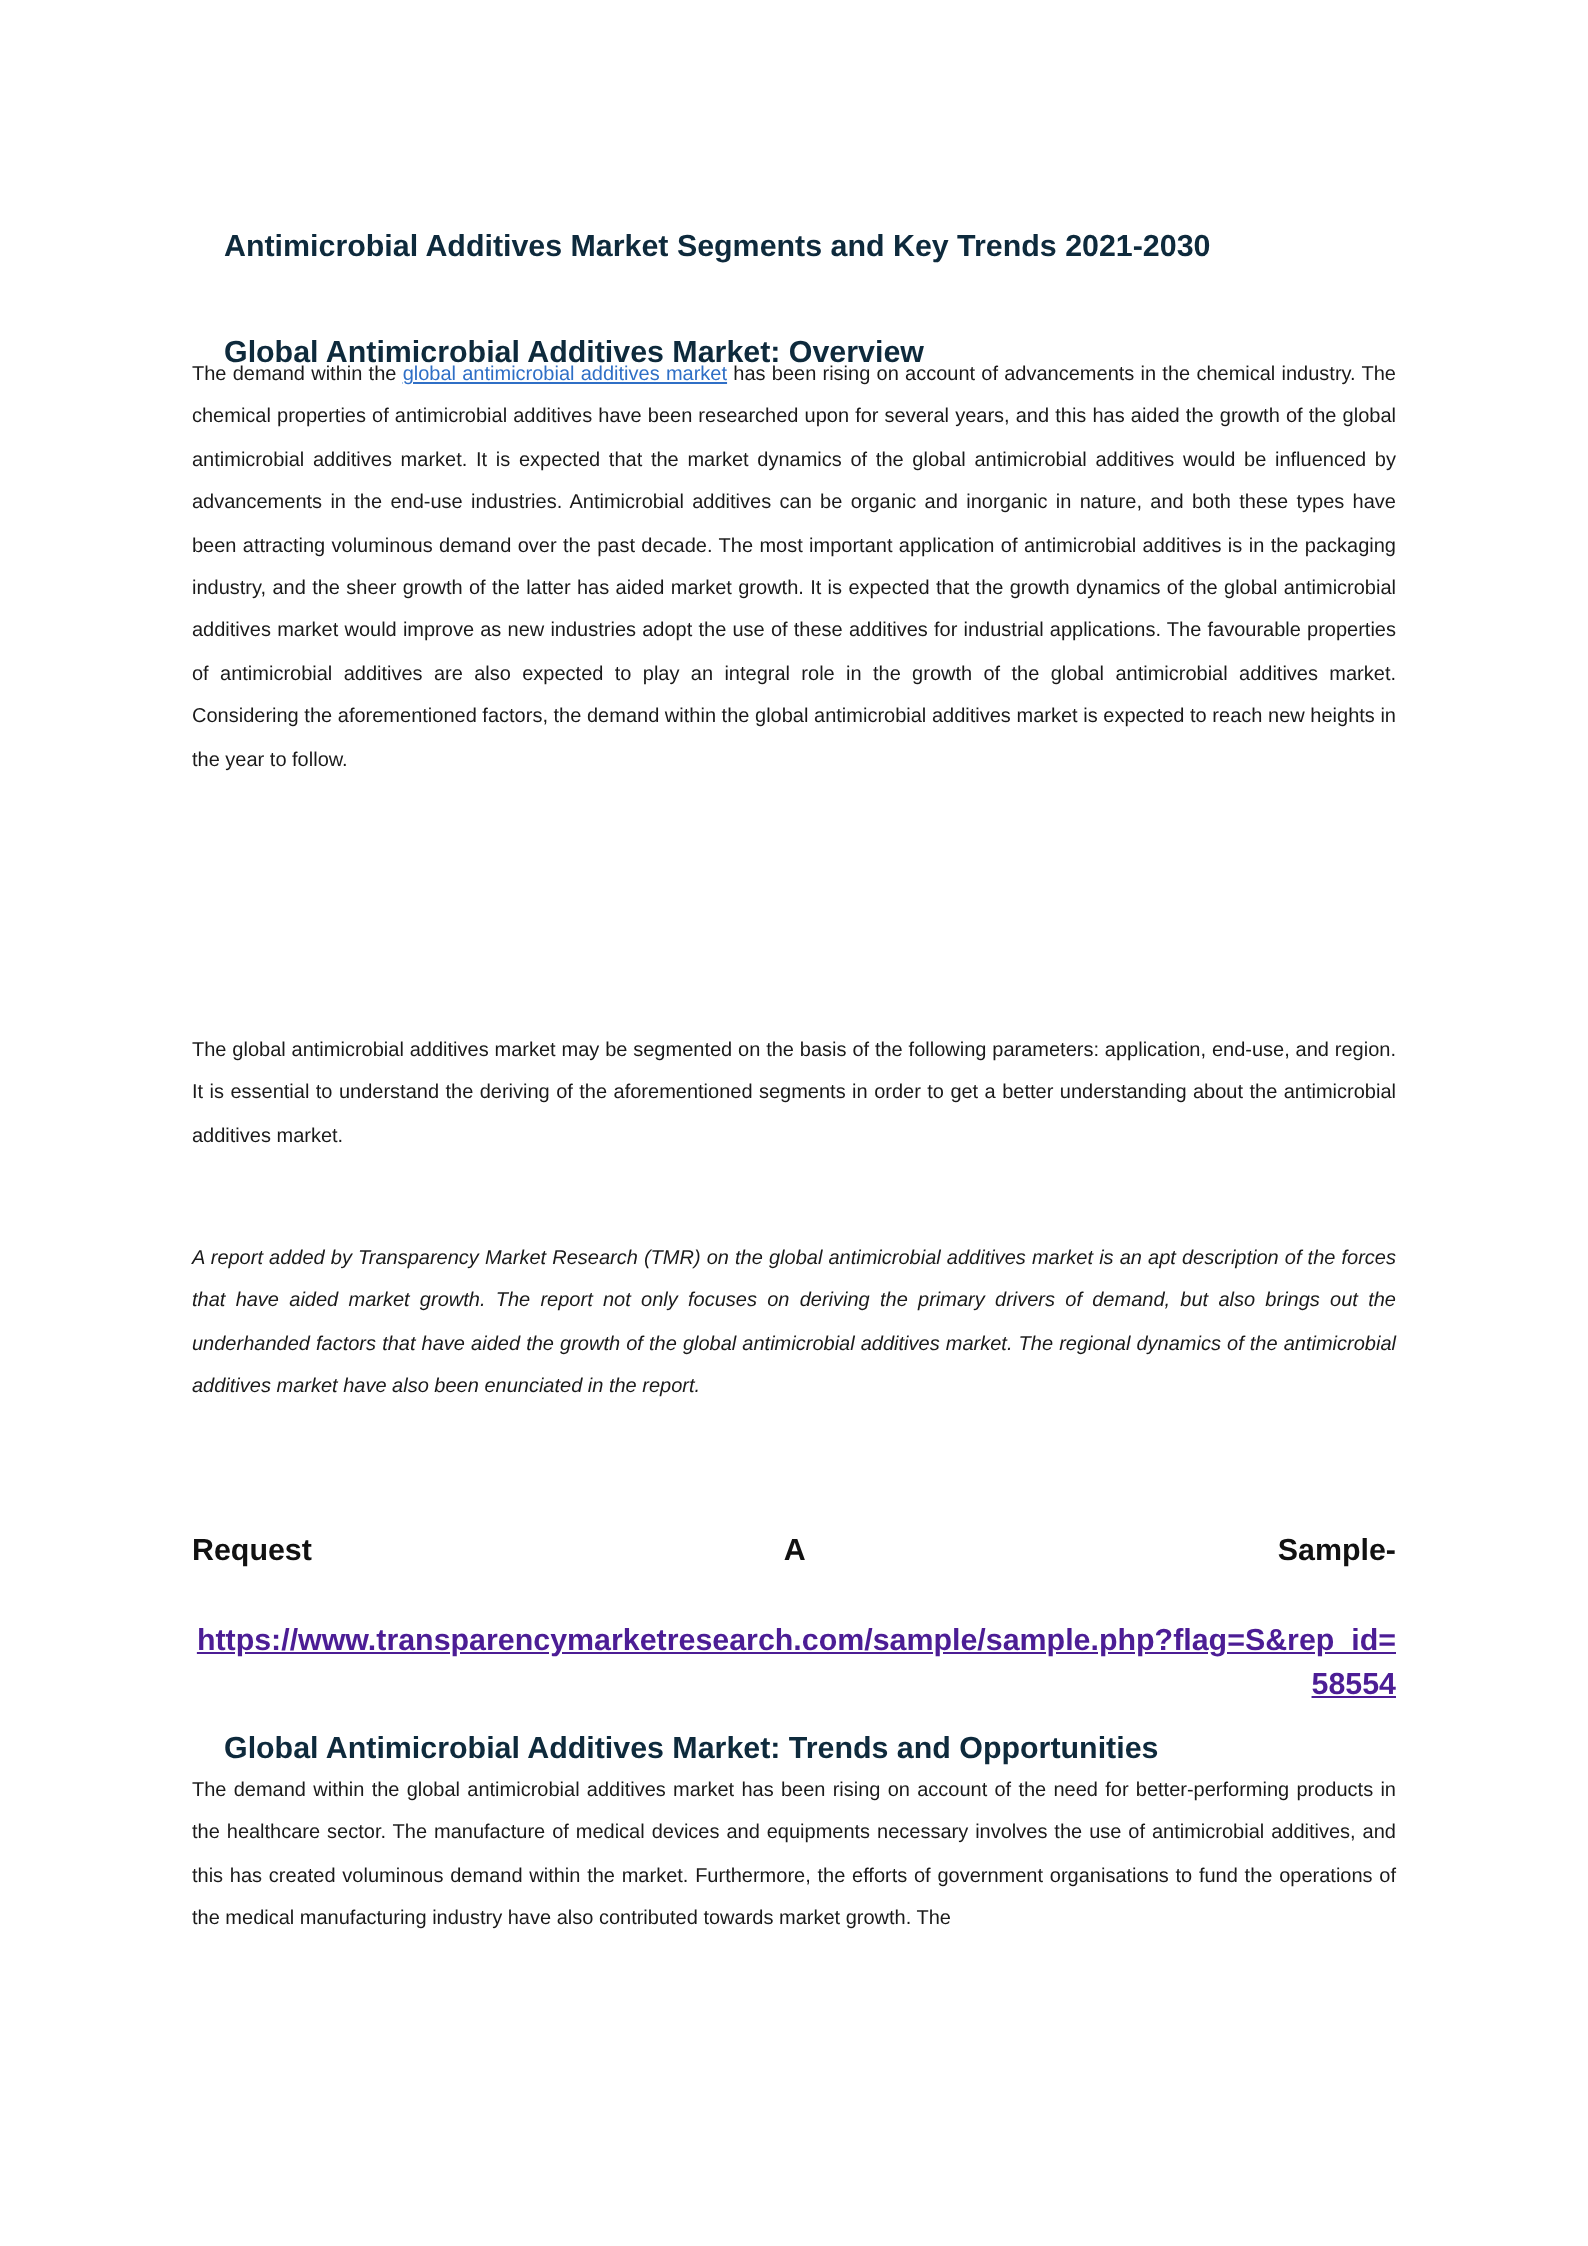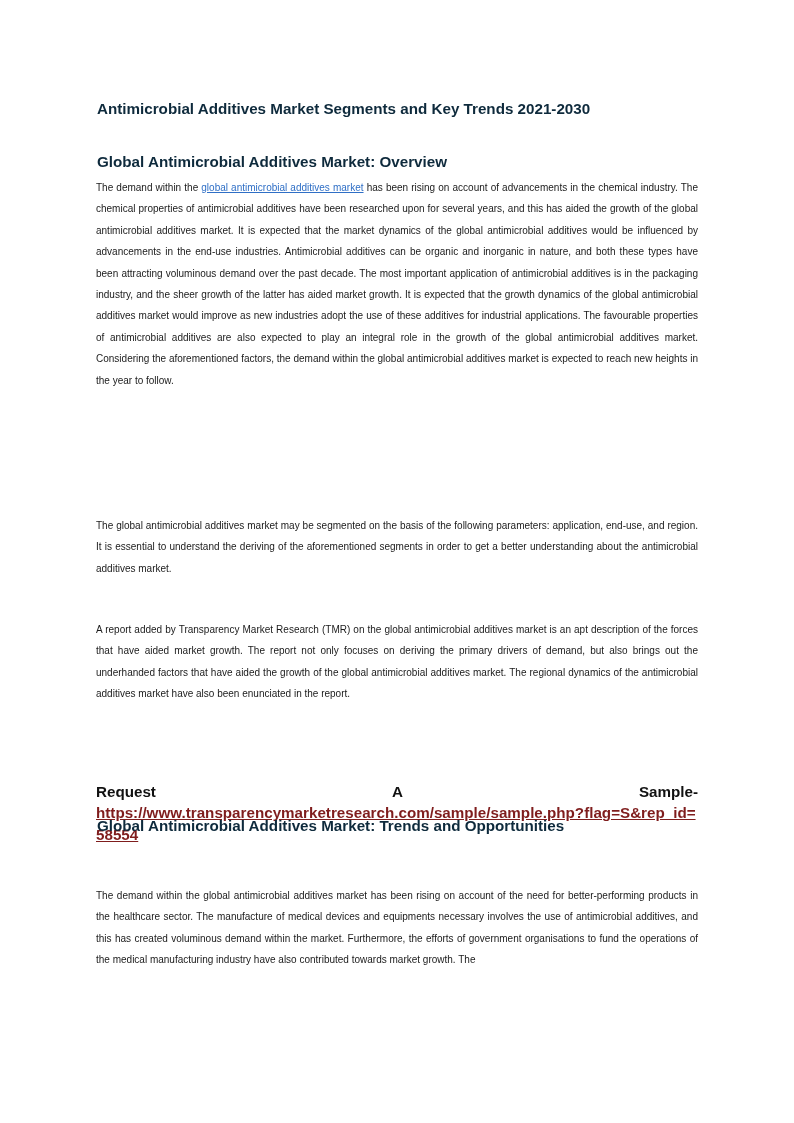--- a/index.html
+++ b/index.html
@@ -1,28 +1,28 @@
 <!DOCTYPE html>
 <html><head>
 <meta charset="utf-8">
 <style>
   html, body { margin: 0; padding: 0; background: #ffffff; }
   body { width: 794px; height: 1123px; position: relative; overflow: hidden; font-family: "Liberation Sans", "DejaVu Sans", sans-serif; }
   .page { position: absolute; left: 96px; top: 0; width: 602px; color: #1a1a1a; }
-  h1, h2 { font-size: 15.2px; font-weight: bold; color: #0e2a3c; margin: 1px; }
+  h1, h2 { font-size: 15.2px; font-weight: bold; color: #0e2a3c; margin: 16px; }
   .h-main { position: absolute; top: 99px; }
   .h-overview { position: absolute; top: 152px; }
   p { margin: 0; font-size: 10px; line-height: 21.4px; text-align: justify; }
   .p1 { position: absolute; top: 177px; width: 602px; }
   .p2 { position: absolute; top: 515px; width: 602px; }
-  .p3 { position: absolute; top: 619px; width: 602px; }
-  .req { position: absolute; top: 781px; width: 602px; font-weight: bold; font-size: 15.2px; line-height: 21.4px; color: #111; }
+  .p3 { position: absolute; top: 619px; width: 602px; font-style: italic; }
+  .req { position: absolute; top: 765px; width: 602px; font-weight: bold; font-size: 15.2px; line-height: 21.4px; color: #111; text-align: right; }
   .req-line { display: flex; justify-content: space-between; }
-  .req a { color: #7f1d1d; text-decoration: underline; word-break: break-all; display: block; }
-  .h-trends { position: absolute; top: 816px; }
+  .req a { color: #4c1d95; text-decoration: underline; word-break: break-all; display: block; margin-top: 24px; }
+  .h-trends { position: absolute; top: 850px; }
   .p4 { position: absolute; top: 885px; width: 602px; }
   a.inline-link { color: #2f6fc6; text-decoration: underline; }
 </style>
 </head>
 <body>
 
 <div class="page">
   <h1 class="h-main">Antimicrobial Additives Market Segments and Key Trends 2021-2030</h1>
   <h2 class="h-overview">Global Antimicrobial Additives Market: Overview</h2>
 

